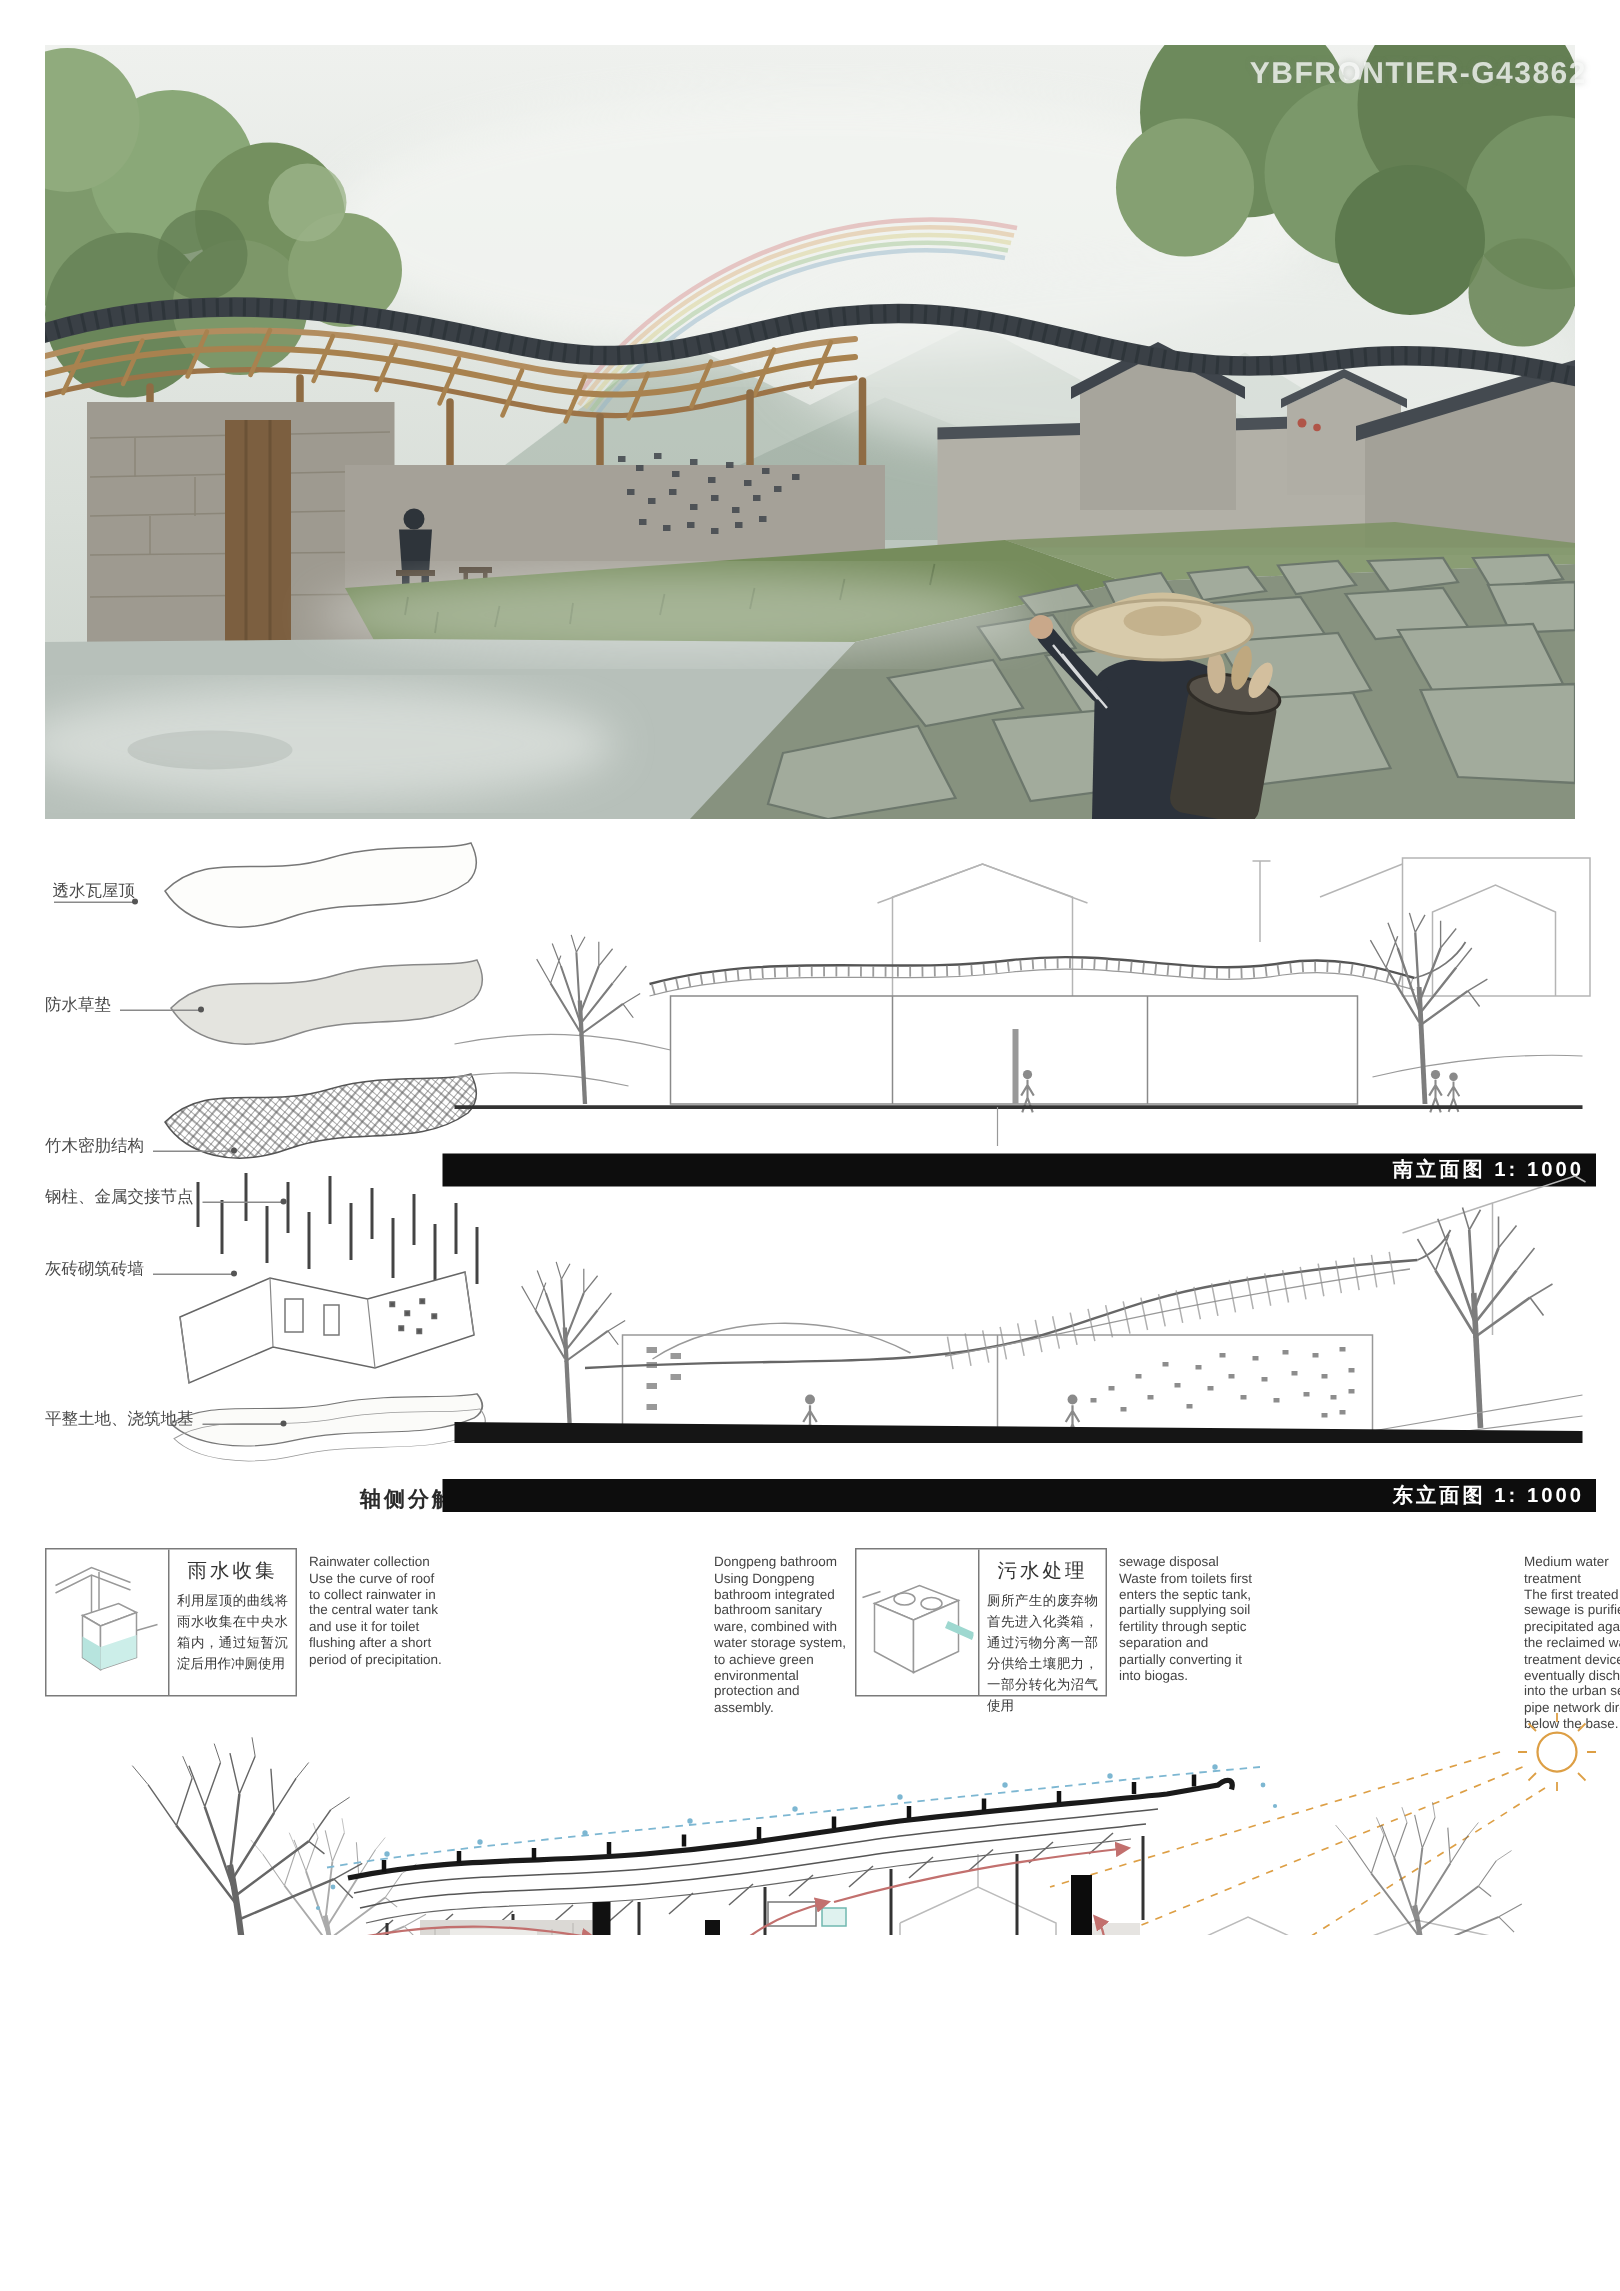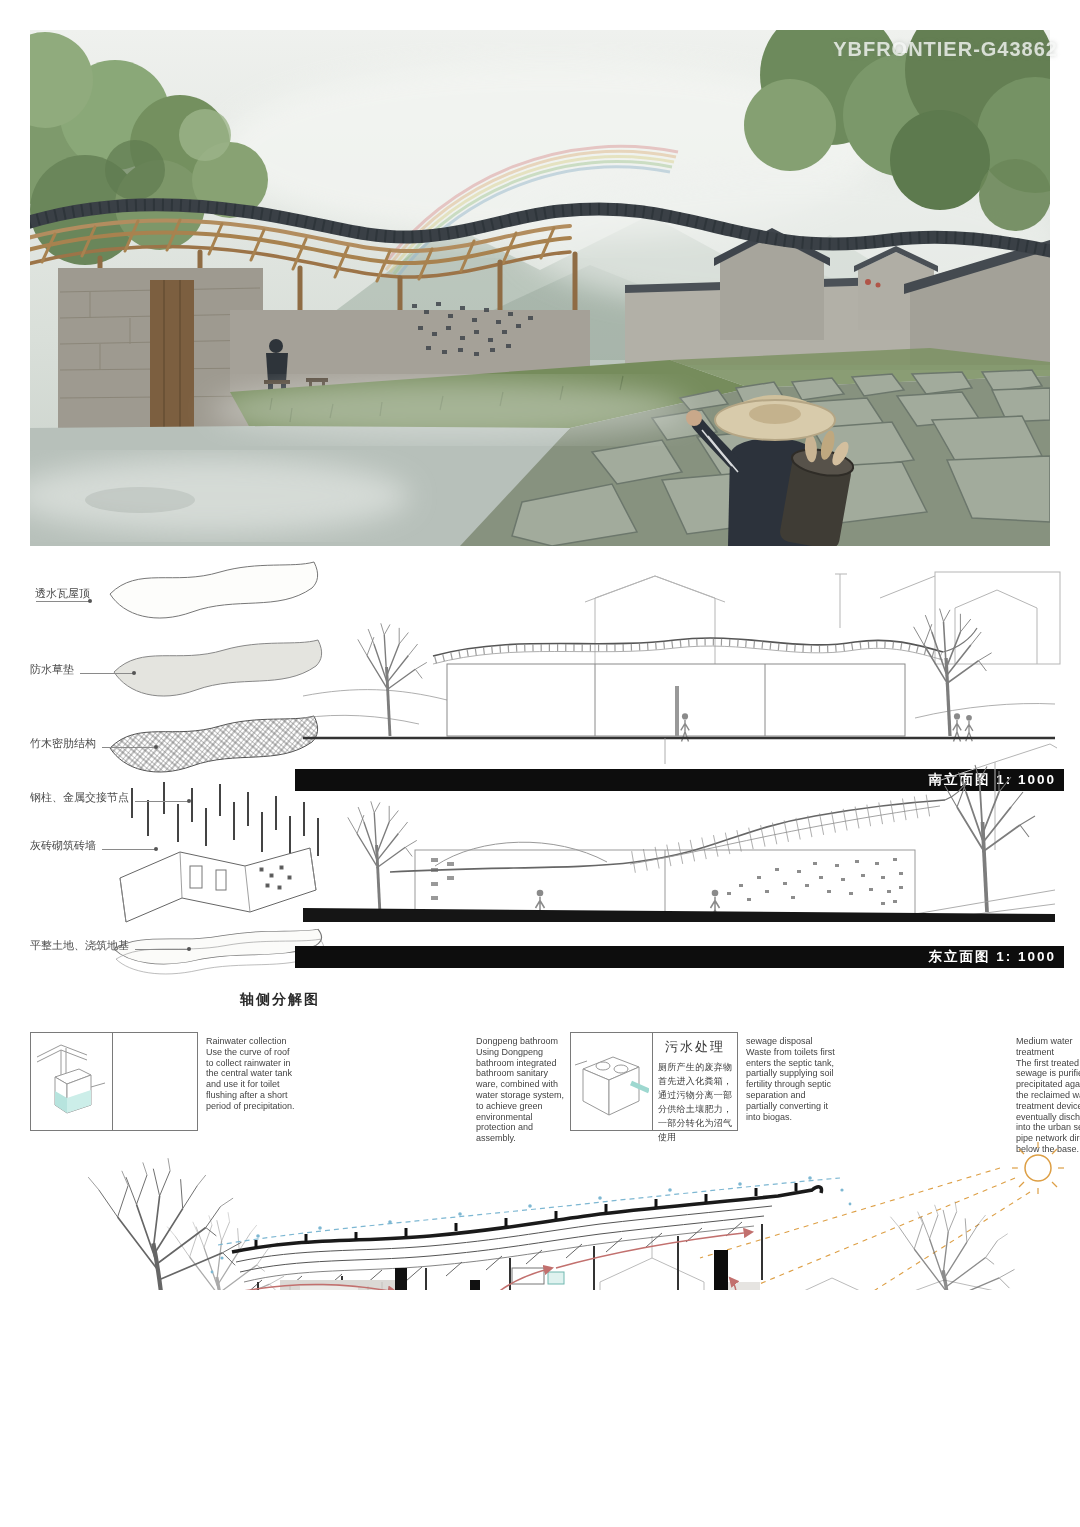--- a/index.html
+++ b/index.html
@@ -318,21 +318,21 @@
       <span class="lead">
         <i></i>
       </span>
   </div>
   <div class="abs axlabel" style="top:662px;">
     <span>防水草垫</span>
       <span class="lead">
         <i></i>
       </span>
   </div>
-  <div class="abs axlabel" style="top:736px;">
+  <div class="abs axlabel" style="top:756px;">
     <span>竹木密肋结构</span>
       <span class="lead">
         <i></i>
       </span>
   </div>
   <div class="abs axlabel" style="top:790px;">
     <span>钢柱、金属交接节点</span>
       <span class="lead">
         <i></i>
       </span>
@@ -393,21 +393,21 @@
       <use href="#tree1" transform="translate(655,168) scale(1.3)"></use>
       <use href="#fig" transform="translate(390,168) scale(1.4)"></use>
       <use href="#fig" transform="translate(662,168) scale(1.4)"></use>
       <use href="#fig" transform="translate(674,168) scale(1.3)"></use>
       <line x1="8" y1="170" x2="760" y2="170" stroke="#333" stroke-width="2.5"></line>
       <line x1="370" y1="170" x2="370" y2="196" stroke="#999" stroke-width="0.8"></line>
     </svg>
     <div class="bar">南立面图 1: 1000</div>
   </div>
 
-  <div class="abs elev" style="left:295px;top:742px;">
+  <div class="abs elev" style="left:295px;top:782px;">
     <svg width="769" height="204" viewBox="0 0 769 204">
       <g stroke="#b5b5b5" fill="none" stroke-width="1">
         <path d="M700,108 L700,20 L755,2 M700,20 L640,40"></path>
         <path d="M755,2 L762,6"></path>
       </g>
       <g fill="#ffffff" stroke="#999" stroke-width="1">
         <rect x="120" y="108" width="500" height="64"></rect>
         <line x1="370" y1="108" x2="370" y2="172"></line>
         <g fill="#999" stroke="none">
           <rect x="136" y="116" width="7" height="4"></rect>
@@ -476,20 +476,24 @@
             <path d="M28,15 L28,40 M33,13 L33,38"></path>
             <polygon points="22,42 46,34 58,40 34,49" fill="#fff"></polygon>
             <polygon points="22,42 34,49 34,78 22,70" fill="#fff"></polygon>
             <polygon points="34,49 58,40 58,70 34,78" fill="#fff"></polygon>
             <polygon points="22,56 34,63 34,78 22,70" fill="#b7e4de" stroke="none"></polygon>
             <polygon points="34,63 58,55 58,70 34,78" fill="#cceee9" stroke="none"></polygon>
             <path d="M58,52 L72,48"></path>
           </g>
         </svg>
       </div>
+      <div class="tcell">
+        <div class="ititle">雨水收集</div>
+        <div class="izh">利用屋顶的曲线将雨水收集在中央水箱内，通过短暂沉淀后用作冲厕使用</div>
+      </div>
     </div>
     <div class="ien">Rainwater collection
 Use the curve of roof to collect rainwater in the central water tank and use it for toilet flushing after a short period of precipitation.</div>
   </div>
 
   <div class="abs iunit" style="left:300px;">
     <div class="ien">Dongpeng bathroom
 Using Dongpeng bathroom integrated bathroom sanitary ware, combined with water storage system, to achieve green environmental protection and assembly.</div>
   </div>
 

